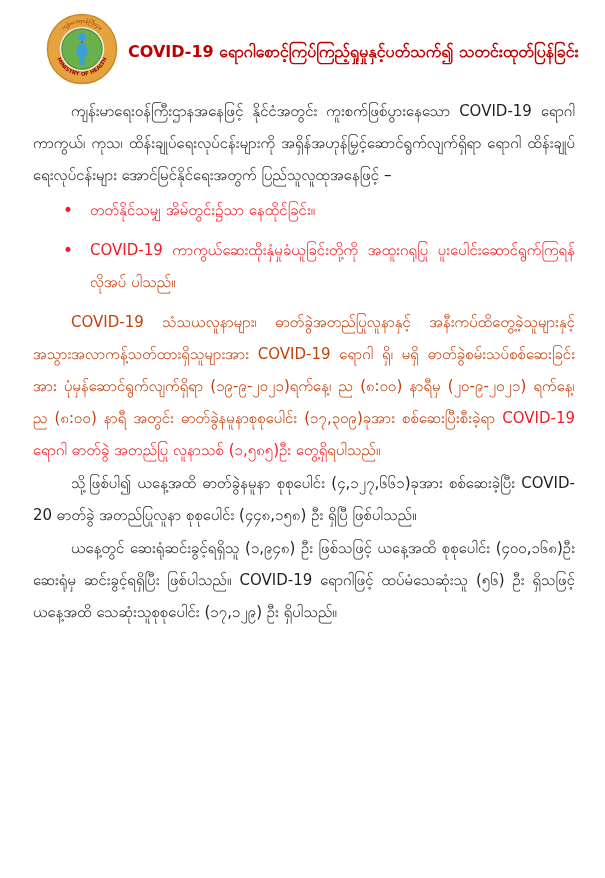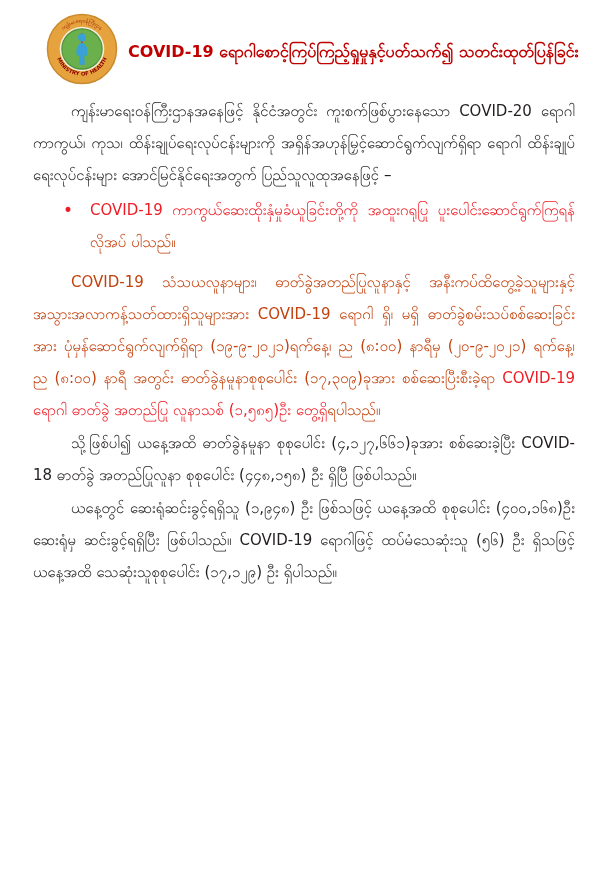--- a/index.html
+++ b/index.html
@@ -90,28 +90,31 @@
         </text>
       </svg>
     </div>
     <div class="titles">
       <div class="t-line">COVID-19 ရောဂါစောင့်ကြပ်ကြည့်ရှုမှုနှင့်ပတ်သက်၍ သတင်းထုတ်ပြန်ခြင်း</div>
     </div>
   </div>
 
   <div class="content">
 
-    <p class="para black">ကျန်းမာရေးဝန်ကြီးဌာနအနေဖြင့် နိုင်ငံအတွင်း ကူးစက်ဖြစ်ပွားနေသော COVID-20 ရောဂါ ကာကွယ်၊ ကုသ၊ ထိန်းချုပ်ရေးလုပ်ငန်းများကို အရှိန်အဟုန်မြှင့်ဆောင်ရွက်လျက်ရှိရာ ရောဂါ ထိန်းချုပ်ရေးလုပ်ငန်းများ အောင်မြင်နိုင်ရေးအတွက် ပြည်သူလူထုအနေဖြင့် –</p>
+    <p class="para black">ကျန်းမာရေးဝန်ကြီးဌာနအနေဖြင့် နိုင်ငံအတွင်း ကူးစက်ဖြစ်ပွားနေသော COVID-19 ရောဂါ ကာကွယ်၊ ကုသ၊ ထိန်းချုပ်ရေးလုပ်ငန်းများကို အရှိန်အဟုန်မြှင့်ဆောင်ရွက်လျက်ရှိရာ ရောဂါ ထိန်းချုပ်ရေးလုပ်ငန်းများ အောင်မြင်နိုင်ရေးအတွက် ပြည်သူလူထုအနေဖြင့် –</p>
 
     <ul class="guidelines">
+      <li>
+        <span class="red-text">တတ်နိုင်သမျှ အိမ်တွင်း၌သာ နေထိုင်ခြင်း။</span><span class="black-text"></span>
+      </li>
       <li>
         <span class="red-text">COVID-19 ကာကွယ်ဆေးထိုးနှံမှုခံယူခြင်းတို့ကို အထူးဂရုပြု ပူးပေါင်းဆောင်ရွက်ကြရန် </span><span class="black-text">လိုအပ် ပါသည်။</span>
       </li>
     </ul>
 
     <p class="para"><span class="black-text">COVID-19 သံသယလူနာများ၊ ဓာတ်ခွဲအတည်ပြုလူနာနှင့် အနီးကပ်ထိတွေ့ခဲ့သူများနှင့် အသွားအလာကန့်သတ်ထားရှိသူများအား COVID-19 ရောဂါ ရှိ၊ မရှိ ဓာတ်ခွဲစမ်းသပ်စစ်ဆေးခြင်းအား ပုံမှန်ဆောင်ရွက်လျက်ရှိရာ (၁၉-၉-၂၀၂၁)ရက်နေ့၊ ည (၈:၀၀) နာရီမှ (၂၀-၉-၂၀၂၁) ရက်နေ့၊ ည (၈:၀၀) နာရီ အတွင်း ဓာတ်ခွဲနမူနာစုစုပေါင်း (၁၇,၃၀၉)ခုအား စစ်ဆေးပြီးစီးခဲ့ရာ </span><span class="red-text">COVID-19 ရောဂါ ဓာတ်ခွဲ အတည်ပြု လူနာသစ် (၁,၅၈၅)ဦး တွေ့ရှိ</span><span class="black-text">ရပါသည်။</span></p>
 
-    <p class="para black">သို့ဖြစ်ပါ၍ ယနေ့အထိ ဓာတ်ခွဲနမူနာ စုစုပေါင်း (၄,၁၂၇,၆၆၁)ခုအား စစ်ဆေးခဲ့ပြီး COVID-18 ဓာတ်ခွဲ အတည်ပြုလူနာ စုစုပေါင်း (၄၄၈,၁၅၈) ဦး ရှိပြီ ဖြစ်ပါသည်။</p>
+    <p class="para black">သို့ဖြစ်ပါ၍ ယနေ့အထိ ဓာတ်ခွဲနမူနာ စုစုပေါင်း (၄,၁၂၇,၆၆၁)ခုအား စစ်ဆေးခဲ့ပြီး COVID-20 ဓာတ်ခွဲ အတည်ပြုလူနာ စုစုပေါင်း (၄၄၈,၁၅၈) ဦး ရှိပြီ ဖြစ်ပါသည်။</p>
 
     <p class="para black">ယနေ့တွင် ဆေးရုံဆင်းခွင့်ရရှိသူ (၁,၉၄၈) ဦး ဖြစ်သဖြင့် ယနေ့အထိ စုစုပေါင်း (၄၀၀,၁၆၈)ဦး ဆေးရုံမှ ဆင်းခွင့်ရရှိပြီး ဖြစ်ပါသည်။ COVID-19 ရောဂါဖြင့် ထပ်မံသေဆုံးသူ (၅၆) ဦး ရှိသဖြင့် ယနေ့အထိ သေဆုံးသူစုစုပေါင်း (၁၇,၁၂၉) ဦး ရှိပါသည်။</p>
 
   </div>
 </div>
 
 </body></html>

